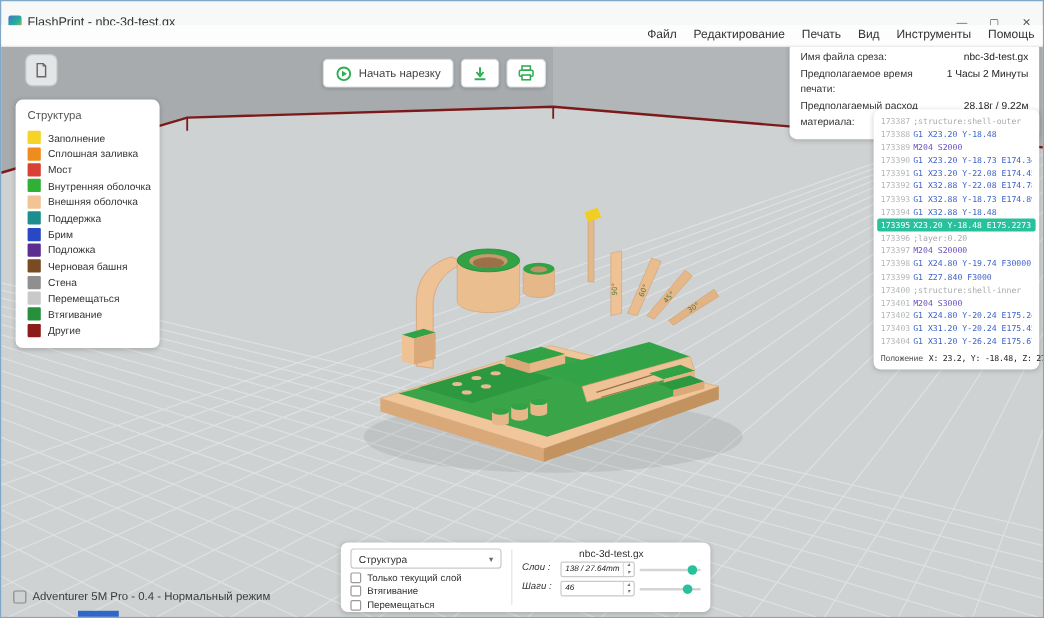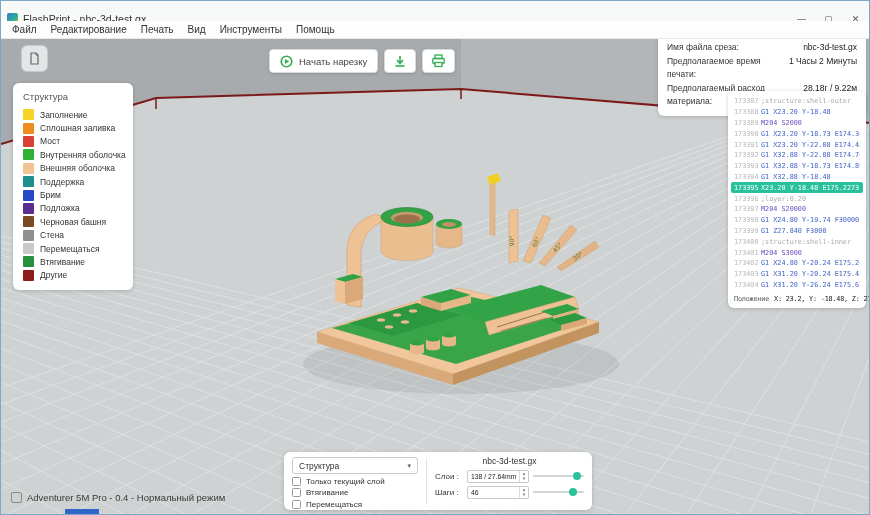--- a/index.html
+++ b/index.html
@@ -9,21 +9,21 @@
   
   .titlebar{position:absolute;top:0;left:0;right:0;height:36px;background:#f7f8f8;
             border-bottom:1px solid #e3e4e5;display:flex;align-items:center;z-index:6;}
   .app-icon{width:11px;height:11px;margin:0 5px 0 6px;border-radius:2px;
             background:linear-gradient(135deg,#3b79c6,#29b09a 60%,#f5a623);}
   .title-text{font-size:10.5px;color:#333;}
   .win-controls{margin-left:auto;display:flex;height:100%;}
   .win-btn{width:27px;height:100%;display:flex;align-items:center;justify-content:center;
            font-size:9px;color:#555;cursor:default;}
   .menubar{position:absolute;top:20px;left:0;right:0;height:18px;background:#fdfdfd;
-           border-bottom:1px solid #e7e8e8;display:flex;align-items:center;padding-left:4px;z-index:6;}
+           border-bottom:1px solid #e7e8e8;display:flex;align-items:center;padding-left:4px;z-index:6;justify-content:flex-end;}
   .menu-item{font-size:10px;color:#333;padding:0 7px;line-height:17px;}
   
   #scene{position:absolute;left:0;top:0;width:870px;height:515px;z-index:0;}
   
   .panel{position:absolute;background:#fff;border-radius:6px;z-index:3;
          box-shadow:0 1px 4px rgba(0,0,0,0.18);}
   
   .file-btn{position:absolute;left:20px;top:44px;width:27px;height:27px;background:#e3e5e6;
             border:1px solid #c6c8c9;border-radius:6px;display:flex;align-items:center;
             justify-content:center;z-index:3;}
@@ -60,21 +60,21 @@
   .controls{left:283px;top:451px;width:308px;height:58px;display:flex;}
   .ctrl-left{width:142px;padding:5px 8px 4px;}
   .mode-select{height:17px;border:1px solid #c9c9c9;border-radius:3px;display:flex;
                align-items:center;justify-content:space-between;padding:0 6px;font-size:8.5px;color:#333;}
   .chk-row{display:flex;align-items:center;gap:5px;margin-top:2.5px;}
   .chk{width:9px;height:9px;border:1px solid #999;border-radius:1.5px;background:#fff;flex:0 0 auto;}
   .chk-row span:last-child{font-size:8px;color:#333;white-space:nowrap;}
   .ctrl-divider{width:1px;background:#e4e4e4;margin:6px 0;}
   .ctrl-right{flex:1;padding:4px 8px 4px;}
   .ctrl-title{text-align:center;font-size:8.5px;color:#333;margin-bottom:2px;}
-  .ctrl-row{display:flex;align-items:center;gap:4px;height:16px;}
+  .ctrl-row{display:flex;gap:4px;height:16px;font-style:italic;}
   .ctrl-row .lbl{width:28px;font-size:8px;color:#333;flex:0 0 auto;}
   .numbox{width:62px;height:13px;border:1px solid #c9c9c9;border-radius:2px;display:flex;
           align-items:center;flex:0 0 auto;}
   .numbox .nval{flex:1;font-size:6.8px;color:#222;padding-left:3px;white-space:nowrap;overflow:hidden;}
   .stepper{width:9px;display:flex;flex-direction:column;align-items:center;border-left:1px solid #ddd;}
   .stepper span{font-size:5px;line-height:5.5px;color:#777;}
   .slider{position:relative;flex:1;height:14px;}
   .slider .track{position:absolute;left:0;right:0;top:6px;height:2px;background:#d4d4d4;border-radius:1px;}
   .slider .handle{position:absolute;top:3px;width:8px;height:8px;border-radius:50%;background:var(--accent);}
   

